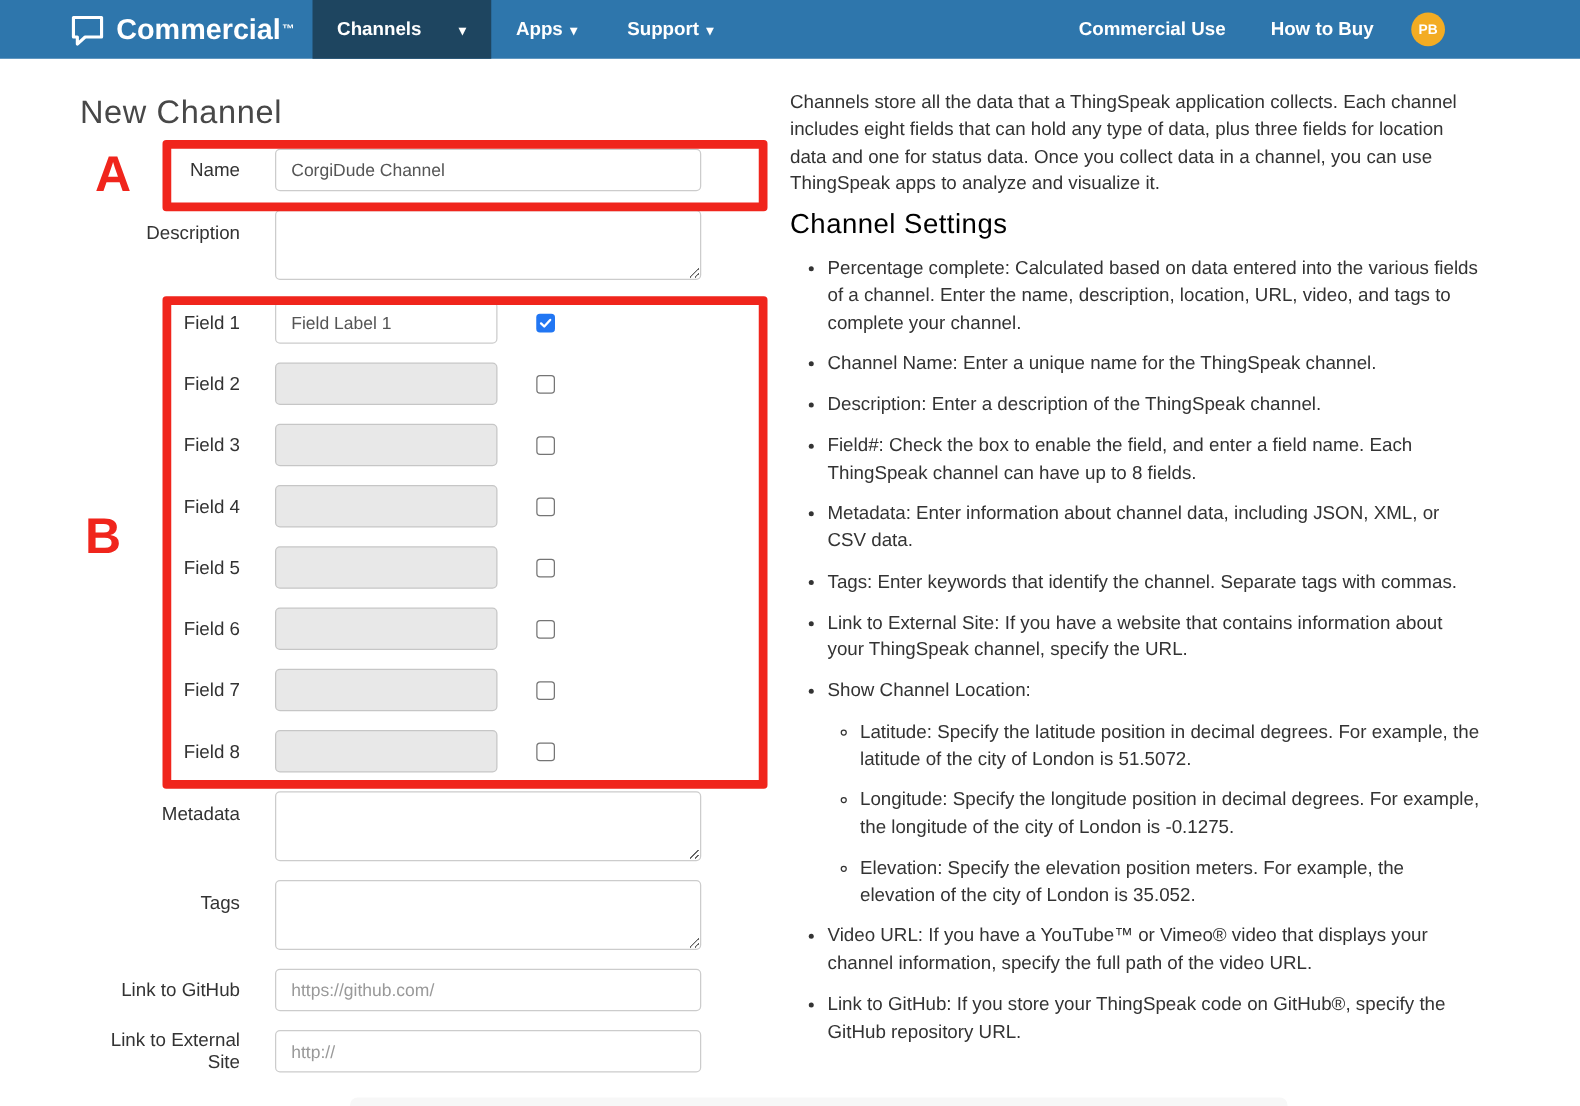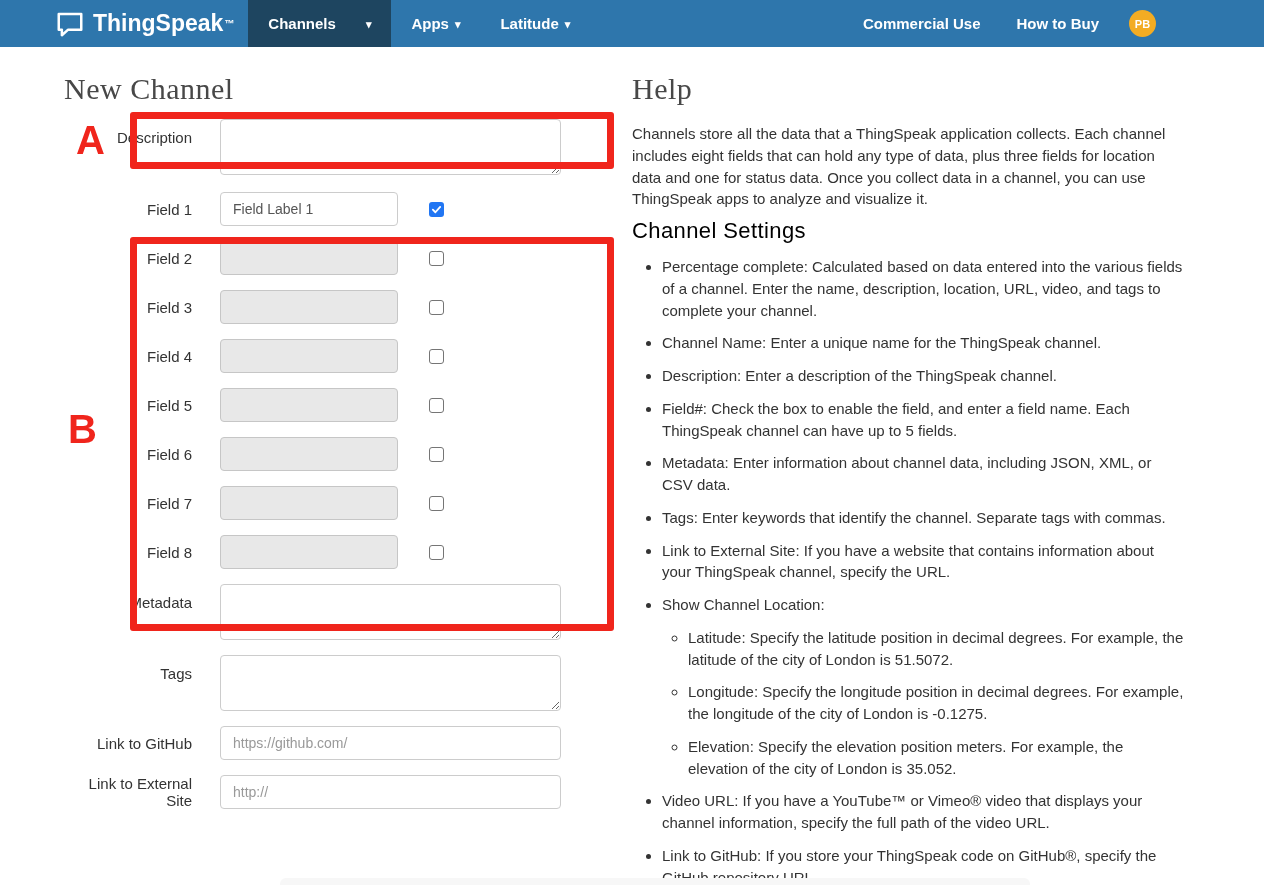--- a/index.html
+++ b/index.html
@@ -29,22 +29,22 @@
     color: #fff; font-size: 11px; font-weight: bold; display: flex;
     align-items: center; justify-content: center; margin-left: 12px; cursor: pointer;
   }
 
   
   .page { position: relative; display: flex; padding: 24px 40px 0 64px; }
   .form-col { width: 525px; flex: none; }
   .help-col { width: 552px; flex: none; margin-left: 43px; }
 
   h1.page-title {
-    font-size: 30px; font-weight: 400; color: #484848; line-height: 36px;
-    margin-bottom: 12px; letter-spacing: 0.5px; font-family: Liberation Serif, serif;
+    font-size: 26px; font-weight: 400; color: #484848; line-height: 36px;
+    margin-bottom: 12px; letter-spacing: 0.5px;
   }
 
   
   .form-row { display: flex; align-items: center; margin-bottom: 15px; }
   .form-row.top-align { align-items: flex-start; }
   .form-row.top-align .form-label { padding-top: 10px; }
   .form-label {
     width: 156px; flex: none; text-align: right; padding-right: 28px;
     font-size: 15px; color: #333;
   }
@@ -99,49 +99,53 @@
 </head>
 <body>
 
 <div class="navbar">
   <div class="brand">
     <span class="bubble-icon">
       <svg viewBox="0 0 24 24">
         <path d="M3 4h18v12.5H10.5L5.5 21v-4.5H3z" fill="none" stroke="#ffffff" stroke-width="2" stroke-linejoin="round"></path>
       </svg>
     </span>
-    <span class="brand-text">ThingSpeak</span>
+    <span class="brand-text">Commercial</span>
       <span class="brand-tm">™</span>
   </div>
   <div class="nav-items">
     <div class="nav-item active">
       <span>Channels</span>
       <span class="caret">▾</span>
     </div>
     <div class="nav-item">
       <span>Apps</span>
       <span class="caret">▾</span>
     </div>
     <div class="nav-item">
-      <span>Latitude</span>
+      <span>Support</span>
       <span class="caret">▾</span>
     </div>
   </div>
   <div class="nav-right">
     <div class="nav-item">Commercial Use</div>
     <div class="nav-item">How to Buy</div>
     <div class="avatar">PB</div>
   </div>
 </div>
 
 <div class="page">
 
   <div class="form-col">
     <h1 class="page-title">New Channel</h1>
 
+    <div class="form-row">
+      <label class="form-label">Name</label>
+      <input class="text-input" type="text" value="CorgiDude Channel" style="">
+    </div>
 
     <div class="form-row top-align">
       <label class="form-label">Description</label>
       <textarea class="text-area" style=""></textarea>
     </div>
 
     <div class="form-row row-gap-lg">
       <label class="form-label">Field 1</label>
       <input class="text-input field-input" type="text" value="Field Label 1" style="">
       <span class="checkbox checked">
@@ -208,29 +212,28 @@
       <input class="text-input" type="text" placeholder="https://github.com/" style="">
     </div>
 
     <div class="form-row">
       <label class="form-label">Link to External Site</label>
       <input class="text-input" type="text" placeholder="http://" style="">
     </div>
   </div>
 
   <div class="help-col">
-    <h1 class="page-title">Help</h1>
     <p class="help-intro">Channels store all the data that a ThingSpeak application collects. Each channel includes eight fields that can hold any type of data, plus three fields for location data and one for status data. Once you collect data in a channel, you can use ThingSpeak apps to analyze and visualize it.</p>
 
     <h2 class="section-title">Channel Settings</h2>
     <ul class="help-list">
       <li>Percentage complete: Calculated based on data entered into the various fields of a channel. Enter the name, description, location, URL, video, and tags to complete your channel.</li>
       <li>Channel Name: Enter a unique name for the ThingSpeak channel.</li>
       <li>Description: Enter a description of the ThingSpeak channel.</li>
-      <li>Field#: Check the box to enable the field, and enter a field name. Each ThingSpeak channel can have up to 5 fields.</li>
+      <li>Field#: Check the box to enable the field, and enter a field name. Each ThingSpeak channel can have up to 8 fields.</li>
       <li>Metadata: Enter information about channel data, including JSON, XML, or CSV data.</li>
       <li>Tags: Enter keywords that identify the channel. Separate tags with commas.</li>
       <li>Link to External Site: If you have a website that contains information about your ThingSpeak channel, specify the URL.</li>
       <li>
         <span>Show Channel Location:</span>
         <ul class="sub-list">
           <li>Latitude: Specify the latitude position in decimal degrees. For example, the latitude of the city of London is 51.5072.</li>
           <li>Longitude: Specify the longitude position in decimal degrees. For example, the longitude of the city of London is -0.1275.</li>
           <li>Elevation: Specify the elevation position meters. For example, the elevation of the city of London is 35.052.</li>
         </ul>

